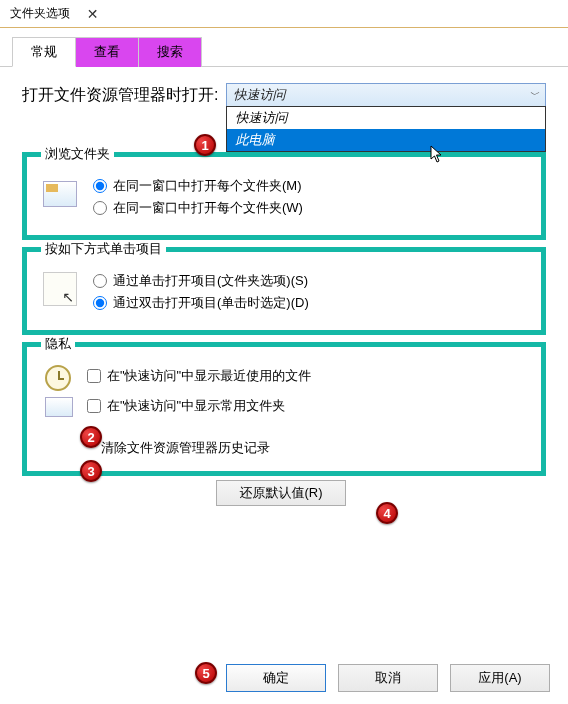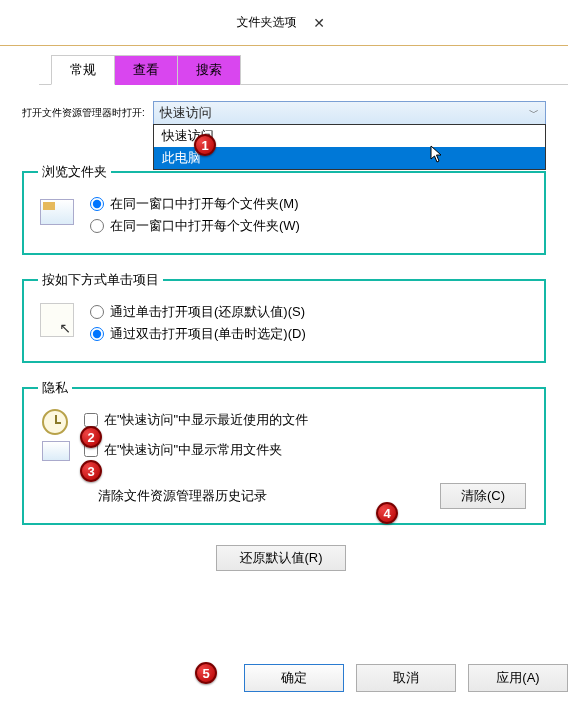--- a/index.html
+++ b/index.html
@@ -7,39 +7,38 @@
     font-family: "Microsoft YaHei", "Segoe UI", Tahoma, sans-serif;
     font-size: 12px;
     background: #fff;
     width: 568px;
     height: 704px;
     overflow: hidden;
   }
   .titlebar {
     background: #fff;
     border-bottom: 1px solid #d9b36b;
-    height: 46px;
+    height: 28px;
     display: flex;
     align-items: center;
-    justify-content: center;
+    justify-content: flex-start;
     padding: 0 0 0 10px;
   }
   .titlebar-text { font-size: 12px; }
   .close-btn {
     width: 45px; height: 30px;
     display: flex; align-items: center; justify-content: center;
     font-size: 14px; color: #333;
   }
   .tab-row {
     display: flex;
     border-bottom: 1px solid #ccc;
     background: #fff;
     padding: 8px 11px 0 12px;
     position: relative;
-    margin-left: 39px;
   }
   .tab {
     padding: 5px 18px;
     border: 1px solid #ccc;
     border-bottom: none;
     background: #d946ef;
     font-size: 13px;
     margin-right: -1px;
     position: relative;
     top: 1px;
@@ -50,24 +49,25 @@
     z-index: 2;
   }
   .content {
     padding: 16px 22px 10px 22px;
   }
   .row-open {
     display: flex;
     align-items: center;
     margin-bottom: 12px;
   }
-  .row-open-label { margin-right: 8px; font-size:10px; }
+  .row-open-label { margin-right: 8px; font-size:16px; }
   .dropdown-wrap {
     position: relative;
     flex: 1;
+    font-style: italic;
   }
   .dropdown {
     width: 100%;
     height: 24px;
     border: 1px solid #7a9fd4;
     background: linear-gradient(#eaf3fb,#d6e8f8);
     padding: 0 6px;
     font-size: 13px;
     display: flex;
     align-items: center;
@@ -87,23 +87,22 @@
   }
   .dropdown-item {
     padding: 2px 8px;
     font-size: 13px;
   }
   .dropdown-item.highlight {
     background: #0078d7;
     color: #fff;
   }
   fieldset.group {
-    border: 2px solid #14b8a6;
+    border: 5px solid #14b8a6;
     padding: 10px 14px 14px 14px;
-    margin-bottom: 16px;
   }
   fieldset.group legend {
     font-size: 13px;
     padding: 0 4px;
   }
   .browse-row {
     display: flex;
     align-items: flex-start;
     gap: 14px;
     justify-content: space-between;
@@ -182,20 +181,21 @@
   .restore-row {
     display:flex; justify-content:center;
     padding: 4px 6px 0 0;
   }
   .btn.wide { min-width:130px; }
   .footer {
     position:absolute;
     bottom:12px; left:0; right:0;
     display:flex; justify-content:flex-end;
     gap:12px;
+    padding-right:18px;
   }
   .footer .btn { min-width:100px; height:28px; }
   .footer .btn.primary { border:1.5px solid #2a7bd0; background:linear-gradient(#fdfdfd,#ececec);}
   .badge {
     position:absolute;
     width:22px; height:22px;
     background: radial-gradient(circle at 30% 30%, #e44, #b50000);
     border:2px solid #7a0000;
     border-radius:50%;
     color:#fff;
@@ -265,21 +265,21 @@
 
   <fieldset class="group">
     <legend>按如下方式单击项目</legend>
     <div class="browse-row">
       <div class="icon-box">
           <div class="click-icon"></div>
         </div>
       <div class="radio-list">
         <label class="radio-item">
           <input type="radio" name="click" style="">
-          <span>通过单击打开项目(还原默认值)(S)</span>
+          <span>通过单击打开项目(文件夹选项)(S)</span>
         </label>
         <label class="radio-item">
           <input type="radio" name="click" checked="" style="">
           <span>通过双击打开项目(单击时选定)(D)</span>
         </label>
       </div>
     </div>
   </fieldset>
 
   <fieldset class="group">
@@ -296,21 +296,20 @@
             <span>在"快速访问"中显示最近使用的文件</span>
           </label>
           <label class="check-row">
             <input type="checkbox" style="">
             <span>在"快速访问"中显示常用文件夹</span>
           </label>
         </div>
       </div>
       <div class="clear-row">
         <span class="clear-label">清除文件资源管理器历史记录</span>
-        <button class="btn">清除(C)</button>
       </div>
     </div>
   </fieldset>
 
   <div class="restore-row">
     <button class="btn wide">还原默认值(R)</button>
   </div>
 
 </div>
 

